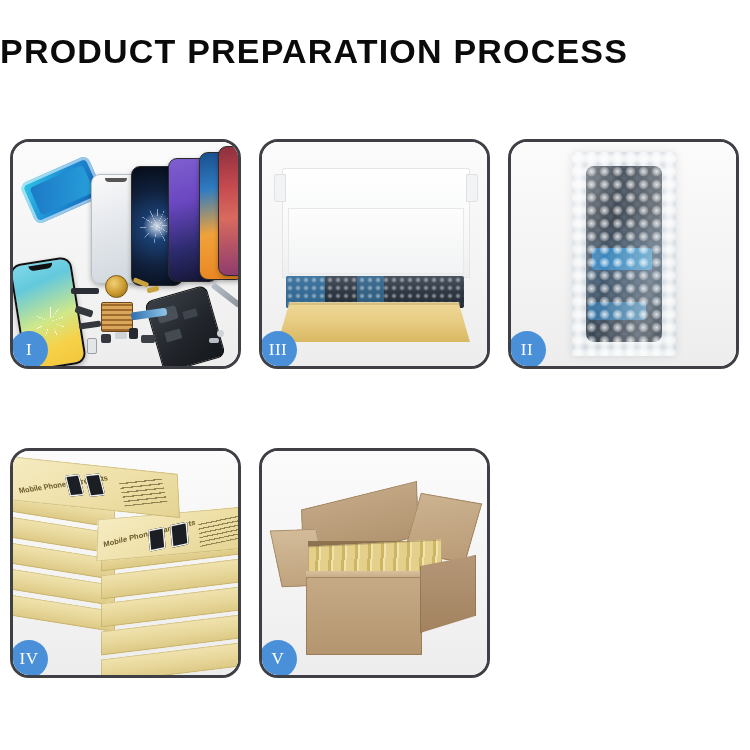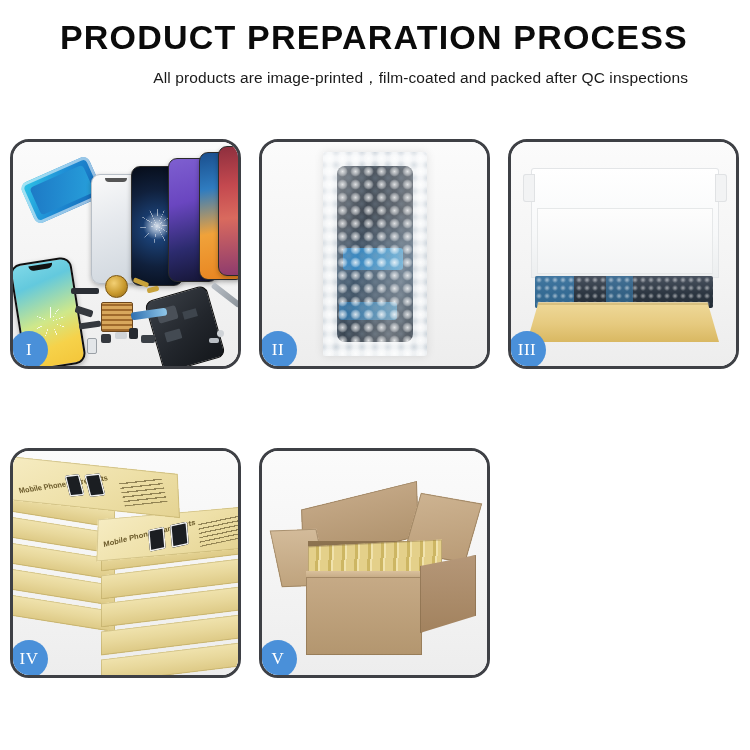--- a/index.html
+++ b/index.html
@@ -7,22 +7,22 @@
     width:750px;height:750px;
     background:#ffffff;
     font-family:"Liberation Sans", sans-serif;
     overflow:hidden;
     position:relative;
   }
 
   
   .header{
     width:688px;
-    padding-top:20px;
-    text-align:right;
+    padding-top:34px;
+    text-align:left;
   }
   .page-title{
     font-family:"Liberation Sans", sans-serif;
     font-size:34px;
     font-weight:700;
     letter-spacing:1.2px;
     color:#0b0b0b;
     line-height:1.05;
     margin:0;
     white-space:nowrap;
@@ -427,21 +427,20 @@
   .p6 .tape2{
     position:absolute;left:70px;top:168px;width:14px;height:16px;
     background:#a98b66;opacity:.8;
   }
 </style>
 </head>
 <body>
 
 <div class="header">
   <h1 class="page-title">PRODUCT PREPARATION PROCESS</h1>
-  <p class="page-subtitle">All products are image-printed，film-coated and packed after QC inspections</p>
 </div>
 
 <div class="grid">
 
   <div class="panel p1">
     <div class="stage">
       <div class="scr-blue"></div>
       <div class="ph ph-glass"></div>
       <div class="ph ph-dark">
           <div class="crack"></div>
@@ -466,41 +465,41 @@
       <div class="bits b5"></div>
       <div class="bits b6"></div>
       <div class="bits b7"></div>
       <div class="bits b8"></div>
       <div class="bits b9"></div>
       <div class="tweez"></div>
     </div>
     <div class="badge">I</div>
   </div>
 
+  <div class="panel p3">
+    <div class="stage">
+      <div class="lid"></div>
+      <div class="foam"></div>
+      <div class="content"></div>
+      <div class="tray"></div>
+    </div>
+    <div class="badge">III</div>
+  </div>
+
   <div class="panel p2">
     <div class="stage">
       <div class="pouch">
         <div class="inner"></div>
         <div class="accent"></div>
         <div class="accent2"></div>
         <div class="bubbles"></div>
         <div class="sheen"></div>
       </div>
     </div>
     <div class="badge">II</div>
-  </div>
-
-  <div class="panel p3">
-    <div class="stage">
-      <div class="lid"></div>
-      <div class="foam"></div>
-      <div class="content"></div>
-      <div class="tray"></div>
-    </div>
-    <div class="badge">III</div>
   </div>
 
   <div class="panel p4">
     <div class="stage">
       <div class="stack">
         <div class="bx lcol l5"></div>
         <div class="bx lcol l4"></div>
         <div class="bx lcol l3"></div>
         <div class="bx lcol l2"></div>
         <div class="bx lcol l1"></div>

